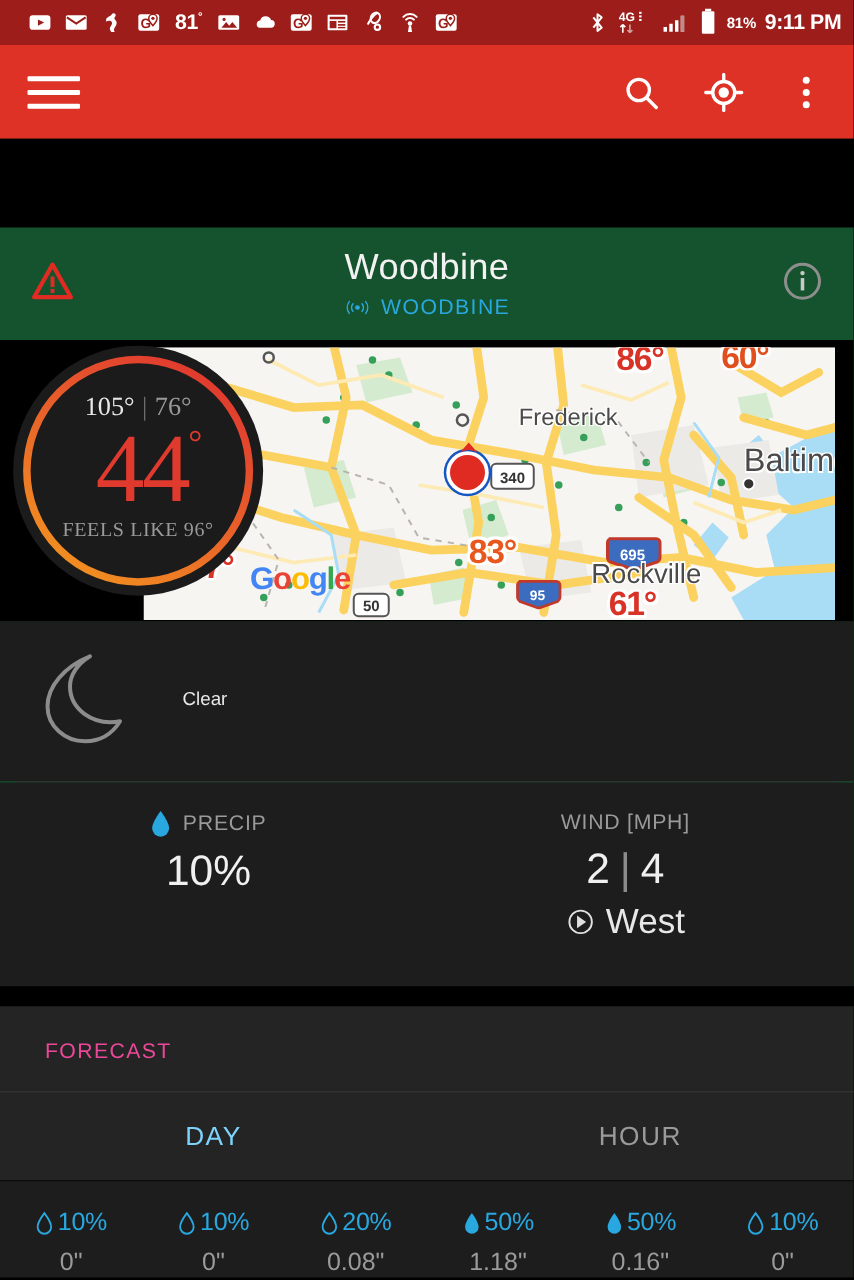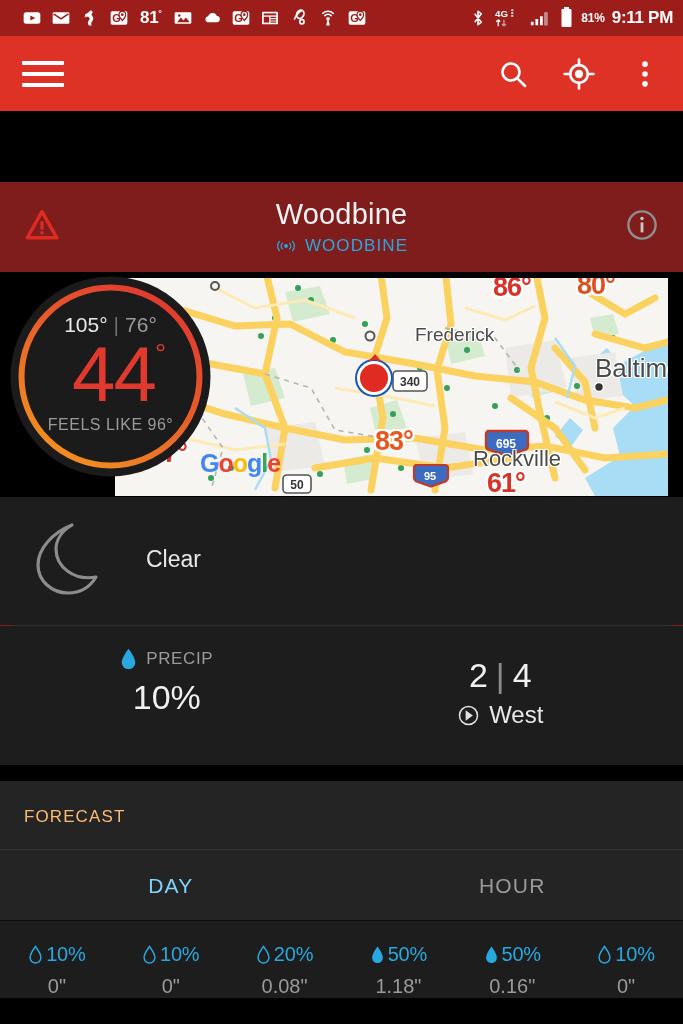--- a/index.html
+++ b/index.html
@@ -31,21 +31,21 @@
     justify-content:center; gap:7px; cursor:pointer; }
   .hamburger span{ display:block; height:4px; background:#fff; border-radius:1px; width:42px; }
   .appbar-spacer{ flex:1; }
   .appbar-actions{ display:flex; align-items:center; gap:34px; }
   .ab-icon{ width:32px; height:32px; cursor:pointer; }
 
   
   .blackgap{ height:71px; background:#000; }
 
   
-  .card{ background:#7f1d1d; padding-top:0; }
+  .card{ background:#14532d; padding-top:0; }
 
   .titlerow{ position:relative; height:90px; }
   .warn-icon{ position:absolute; left:25px; top:26px; width:34px; height:34px; cursor:pointer; }
   .info-icon{ position:absolute; right:24px; top:26px; width:34px; height:34px; cursor:pointer; }
   .title-center{ position:absolute; left:0; right:0; top:16px; text-align:center; }
   .loc-title{ font-size:29px; color:#f2f2f2; font-weight:normal; letter-spacing:0.2px; }
   .loc-sub{ margin-top:5px; display:flex; align-items:center; justify-content:center; gap:8px; }
   .loc-sub .radio{ width:22px; height:14px; }
   .loc-sub span{ color:#29a8e0; font-size:17px; letter-spacing:1.1px; }
 
@@ -64,50 +64,50 @@
       -2px -2px 0 #fff, 2px -2px 0 #fff, -2px 2px 0 #fff, 2px 2px 0 #fff,
       0 -2px 0 #fff, 0 2px 0 #fff, -2px 0 0 #fff, 2px 0 0 #fff; }
   .maplabel{ position:absolute; color:#4a4a4a; font-size:19px;
     text-shadow:-1px -1px 0 #fff,1px -1px 0 #fff,-1px 1px 0 #fff,1px 1px 0 #fff; }
 
   
   .tempcircle{
     position:absolute; left:8px; top:2px; width:205px; height:205px; z-index:5;
   }
   .tc-inner{ position:absolute; inset:0; display:flex; flex-direction:column;
-    align-items:center; justify-content:center; }
+    align-items:center; justify-content:center;font-family:Liberation Serif, serif; }
   .tc-hilo{ font-size:21px; color:#e8e8e8; letter-spacing:0px; margin-top:-6px; }
   .tc-hilo .sep{ color:#6d6d6d; margin:0 6px; }
   .tc-hilo .lo{ color:#9a9a9a; }
   .tc-now{ font-size:78px; color:#e03a2f; line-height:0.95; margin:0px 0 0 6px;
       font-weight:normal; position:relative; letter-spacing:-2px; }
   .tc-now sup{ font-size:28px; position:absolute; top:4px; }
   .tc-feels{ font-size:16px; color:#9a9a9a; letter-spacing:0.5px; margin-top:4px; }
 
   
   .condrow{ display:flex; align-items:center; padding:22px 0 26px 24px; gap:42px; background:#1d1d1d;}
   .moon{ width:80px; height:80px; }
-  .cond-text{ font-size:23px; color:#e8e8e8; }
+  .cond-text{ font-size:15px; color:#e8e8e8; }
 
   .divider{ height:1px; background:#323232; margin:0 12px; }
 
   
   .stats{ display:flex; background:#1d1d1d; padding:22px 16px 36px 0; }
   .stat{ flex:1; text-align:center; }
   .stat-head{ display:flex; align-items:center; justify-content:center; gap:9px;
     color:#9a9a9a; font-size:17px; letter-spacing:0.6px; }
   .stat-val{ color:#f0f0f0; font-size:34px; margin-top:8px; font-weight:normal; letter-spacing:0px;}
   .stat-val .sep{ color:#8c8c8c; margin:0 8px; font-weight:300; }
   .stat-sub{ display:flex; align-items:center; justify-content:center; gap:9px;
-    margin-top:6px; color:#e8e8e8; font-size:24px; }
+    margin-top:6px; color:#e8e8e8; font-size:28px; }
 
   
   .fc-gap{ height:16px; background:#000; }
   .forecast{ background:#242424; }
-  .fc-title{ padding:26px 0 22px 24px; color:#fdba74; font-size:17px; letter-spacing:1.1px; }
+  .fc-title{ padding:26px 0 22px 36px; color:#ec4899; font-size:17px; letter-spacing:1.1px; }
   .fc-tabs{ display:flex; border-top:1px solid #333; border-bottom:1px solid #0c0c0c; }
   .fc-tab{ flex:1; text-align:center; padding:24px 0 22px 0; font-size:21px;
     color:#9a9a9a; letter-spacing:1.2px; cursor:pointer; }
   .fc-tab.active{ color:#7dd3fc; }
 
   .fc-body{ background:#1d1d1d; display:flex; padding:22px 0 0 0; }
   .fc-col{ flex:1; text-align:center; }
   .fc-pct{ display:flex; align-items:center; justify-content:center; gap:3px;
     color:#29a8e0; font-size:20px; letter-spacing:-0.2px; }
   .fc-amt{ color:#9a9a9a; font-size:20px; margin-top:9px; }
@@ -358,21 +358,21 @@
           <path d="M253 84 a14 14 0 0 1 14 0 l-7 -8 z" fill="#e02b22"></path>
         </g>
       </svg>
       <div class="gwm"><i style="color:#4285F4">G</i><i style="color:#EA4335">o</i><i style="color:#FBBC05">o</i><i style="color:#4285F4">g</i><i style="color:#34A853">l</i><i style="color:#EA4335">e</i></div>
 
       <div class="maplabel" style="left:300px;top:46px">Frederick</div>
       <div class="maplabel" style="left:480px;top:75px;font-size:26px">Baltimore</div>
       <div class="maplabel" style="left:358px;top:168px;font-size:22px">Rockville</div>
 
       <div class="maptemp" style="left:378px;top:-6px;color:#d93226">86°</div>
-      <div class="maptemp" style="left:462px;top:-8px;color:#e04f1e">80°</div>
+      <div class="maptemp" style="left:462px;top:-8px;color:#e04f1e">60°</div>
 
       <div class="maptemp" style="left:260px;top:148px;color:#e8571d">83°</div>
       <div class="maptemp" style="left:372px;top:190px;color:#d93226">61°</div>
       <div class="maptemp" style="left:48px;top:160px;color:#d93226">7°</div>
     </div>
 
     <div class="tempcircle">
       <svg width="205" height="205" viewBox="0 0 205 205" style="position:absolute;inset:0">
         <defs>
           <linearGradient id="ringgrad" x1="0.72" y1="0" x2="0.12" y2="0.92">
@@ -407,20 +407,23 @@
     <div class="stat">
       <div class="stat-head">
         <svg style="width:17px;height:22px" viewBox="0 0 20 26">
           <path d="M10 1 C10 1 18 11.5 18 17.2 A8 8 0 0 1 2 17.2 C2 11.5 10 1 10 1 Z" fill="#29a8e0"></path>
         </svg>
         <span>PRECIP</span>
       </div>
       <div class="stat-val">10%</div>
     </div>
     <div class="stat">
+      <div class="stat-head">
+        <span>WIND [MPH]</span>
+      </div>
       <div class="stat-val">
         <span>2</span><span class="sep">|</span><span>4</span>
       </div>
       <div class="stat-sub">
         <svg style="width:23px;height:23px" viewBox="0 0 24 24">
           <circle cx="12" cy="12" r="9.4" stroke="#e0e0e0" stroke-width="1.6" fill="none"></circle>
           <path d="M9 6.6 L16.6 12 L9 17.4 Z" fill="#e0e0e0"></path>
         </svg>
         <span>West</span>
       </div>

